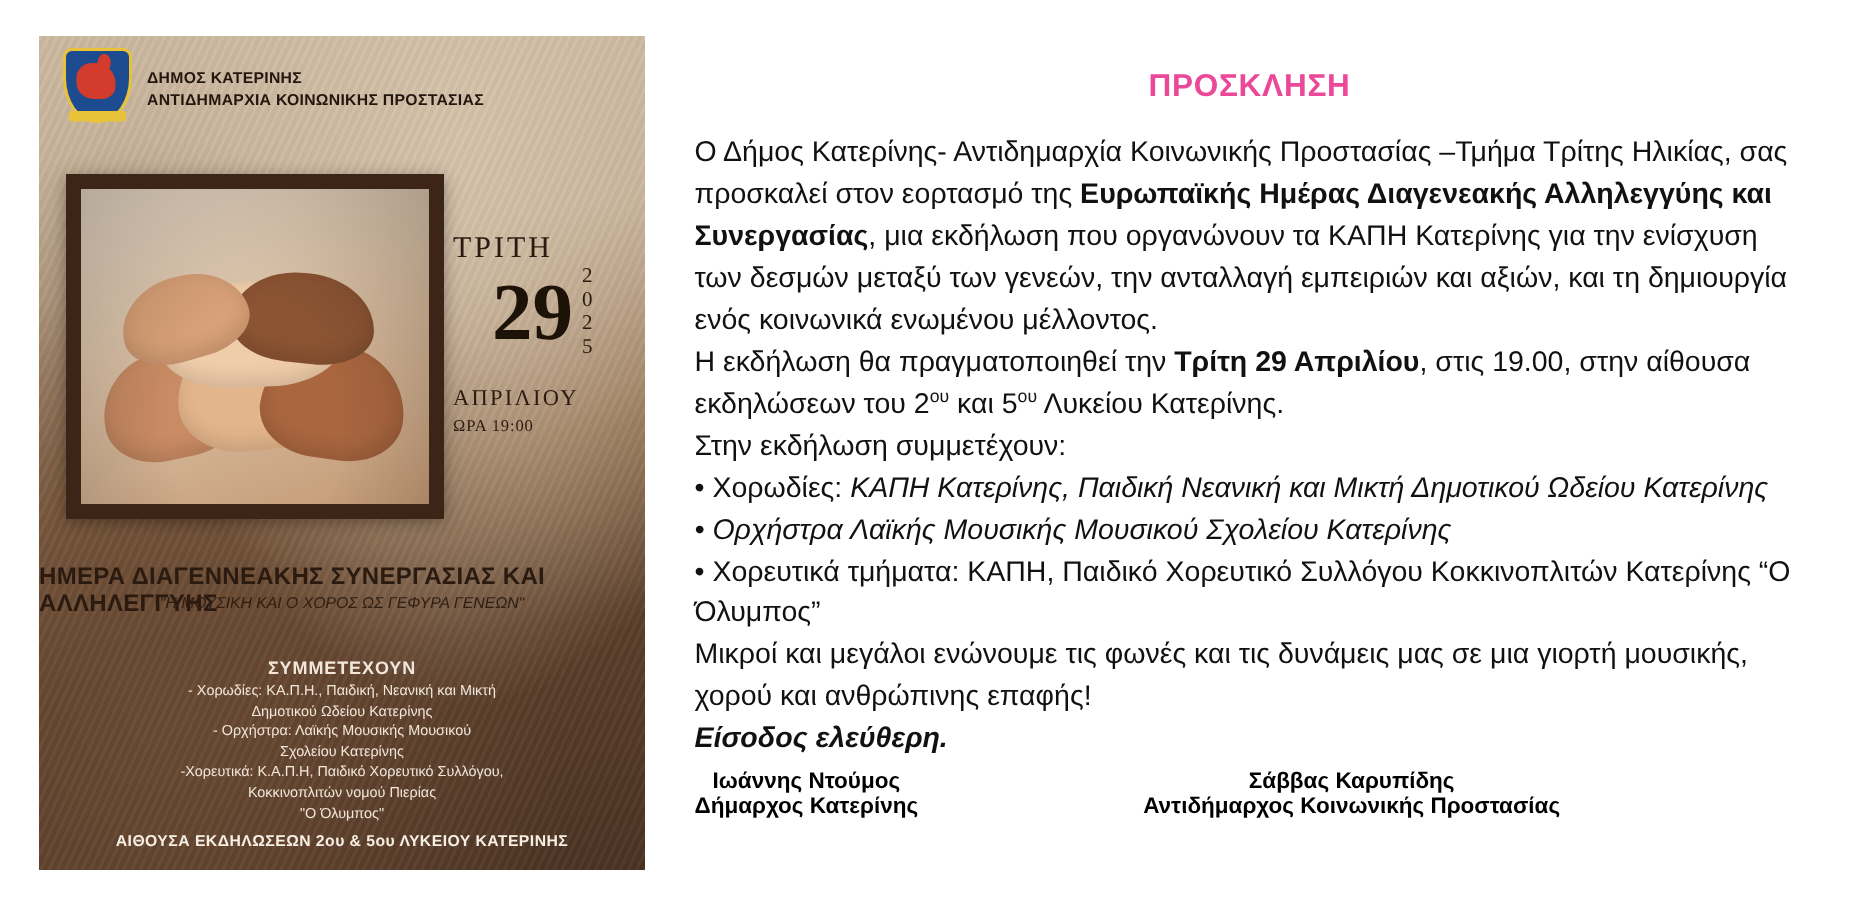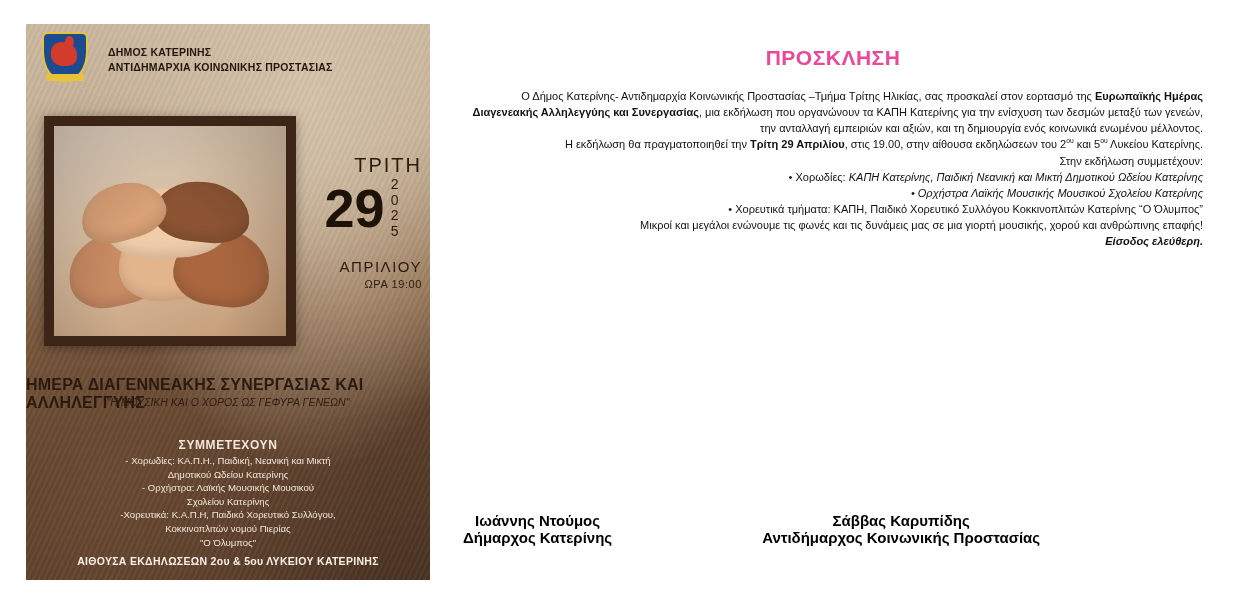--- a/index.html
+++ b/index.html
@@ -47,21 +47,21 @@
     left: 0; top: 0; right: 0; bottom: 0;
   }
 
   
   .crest-row {
     position: absolute;
     left: 16px;
     top: 8px;
     display: flex;
     align-items: center;
-    gap: 20px;
+    gap: 10px;
   }
   .crest {
     width: 46px;
     height: 50px;
     position: relative;
     flex: none;
   }
   .crest .shield {
     position: absolute;
     left: 0; top: 0;
@@ -149,22 +149,23 @@
     position: absolute; inset: 0;
     background: radial-gradient(ellipse at 50% 75%, rgba(0,0,0,0) 35%, rgba(0,0,0,.22) 100%);
   }
 
   
   .date-block {
     position: absolute;
     left: 276px;
     top: 130px;
     width: 120px;
-    text-align: right;
+    text-align: left;
     color: #2a1a10;
+    font-family: Liberation Serif, serif;
   }
   .date-day-label {
     font-size: 20px;
     letter-spacing: 2px;
     color: #2a1a10;
   }
   .date-row {
     display: flex;
     align-items: center;
     justify-content: center;
@@ -256,24 +257,24 @@
   }
   .doc-title {
     text-align: center;
     font-size: 21px;
     font-weight: bold;
     letter-spacing: .5px;
     margin: 0 0 18px 0;
     color: #ec4899;
   }
   .body-text {
-    font-size: 11px;
+    font-size: 19px;
     line-height: 1.47;
     color: #111;
-    text-align: right;
+    text-align: left;
   }
   .body-text p {
     margin: 0;
   }
   .b { font-weight: bold; }
   .i { font-style: italic; }
   sup { font-size: .62em; vertical-align: super; }
   .bullet {
     margin: 0;
   }

